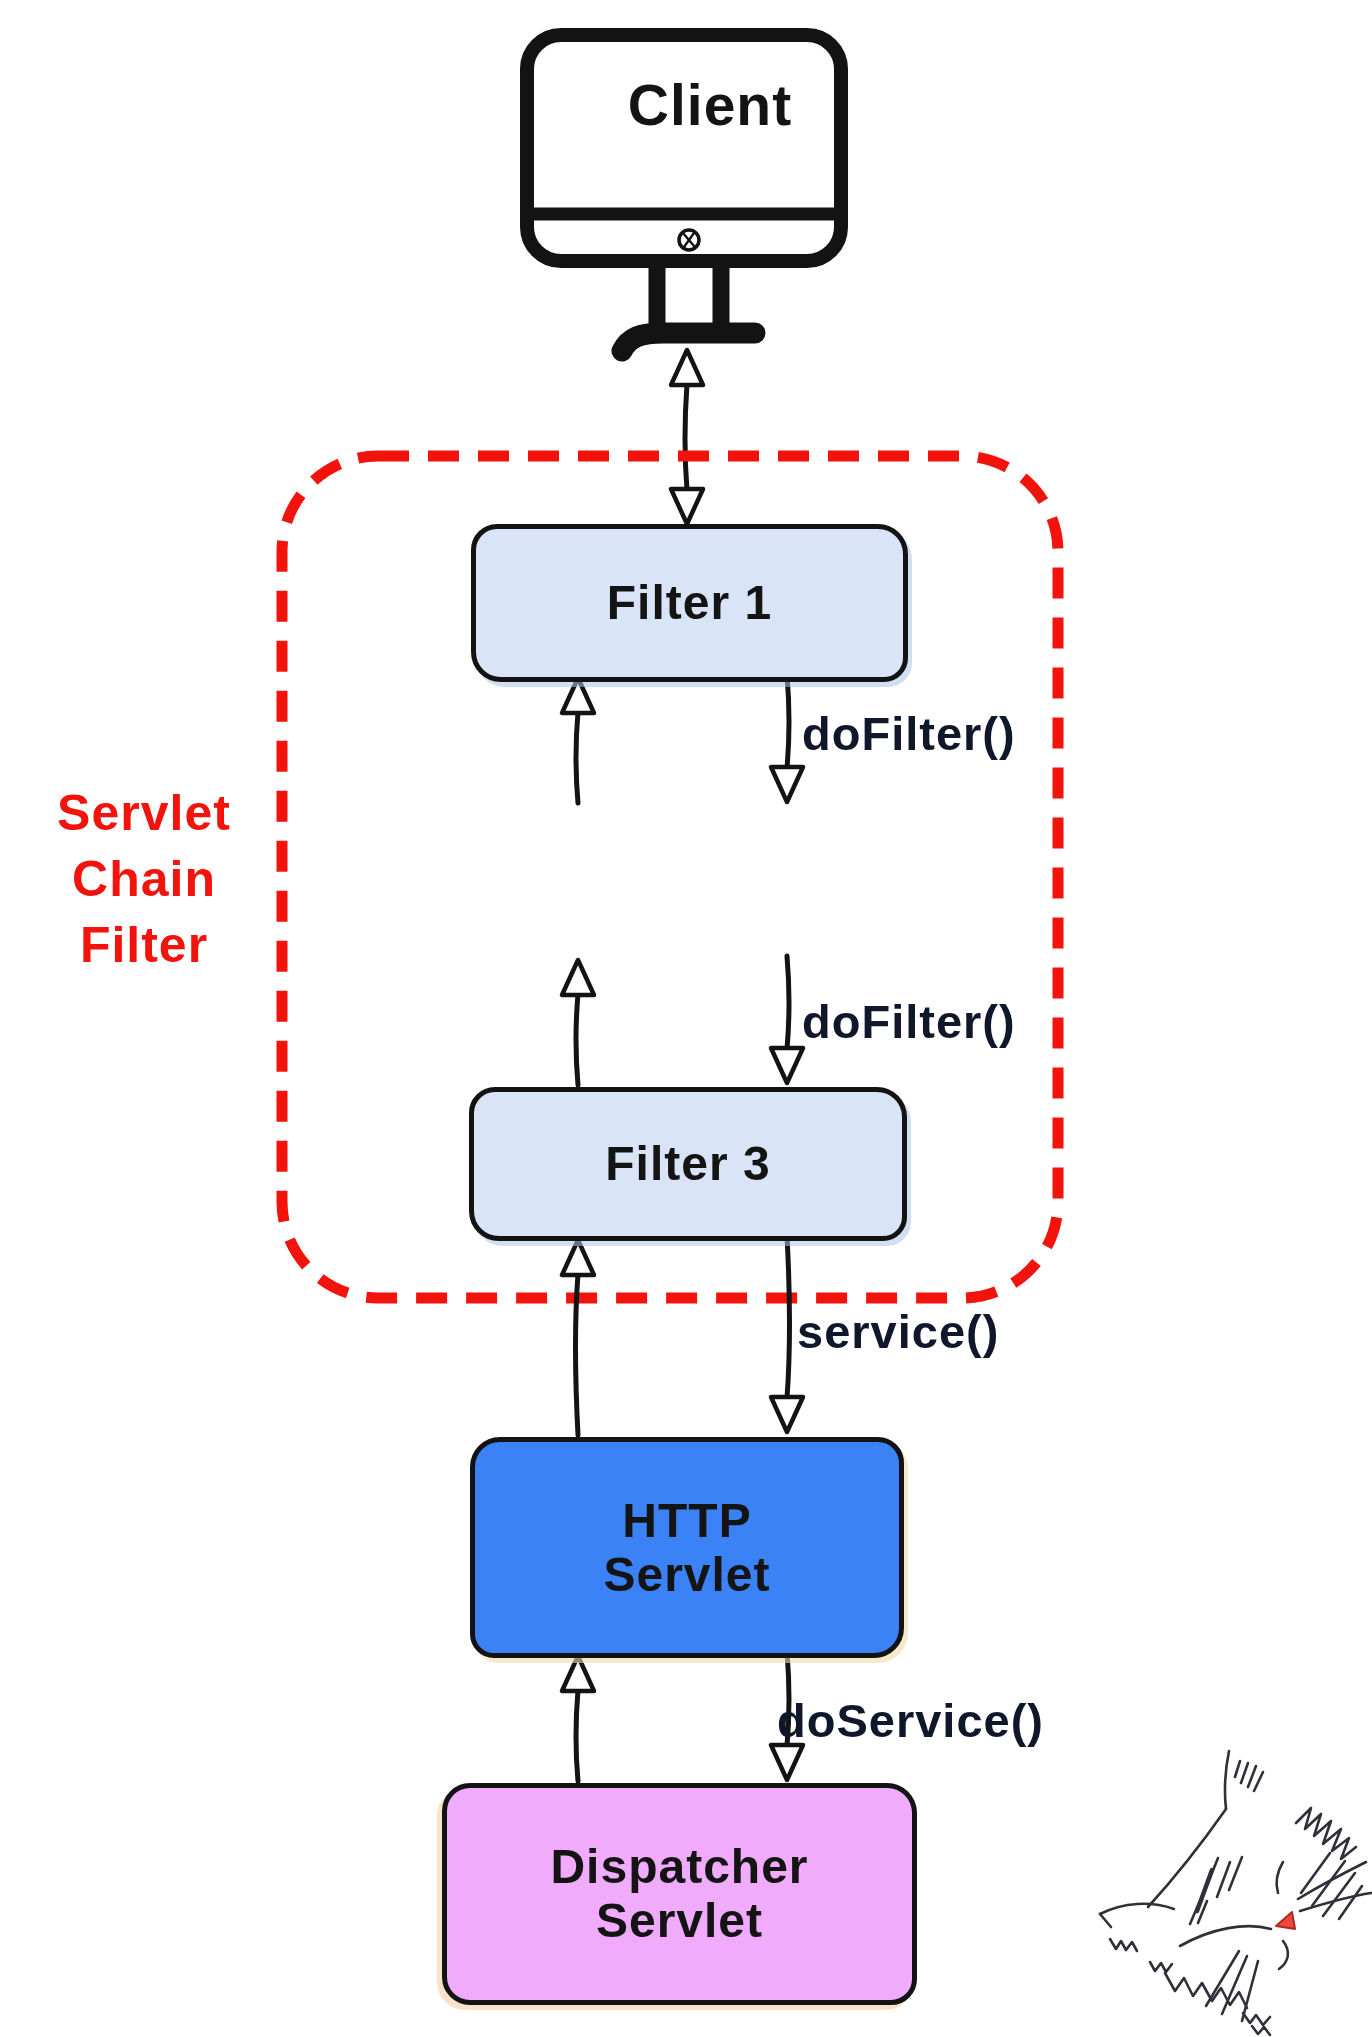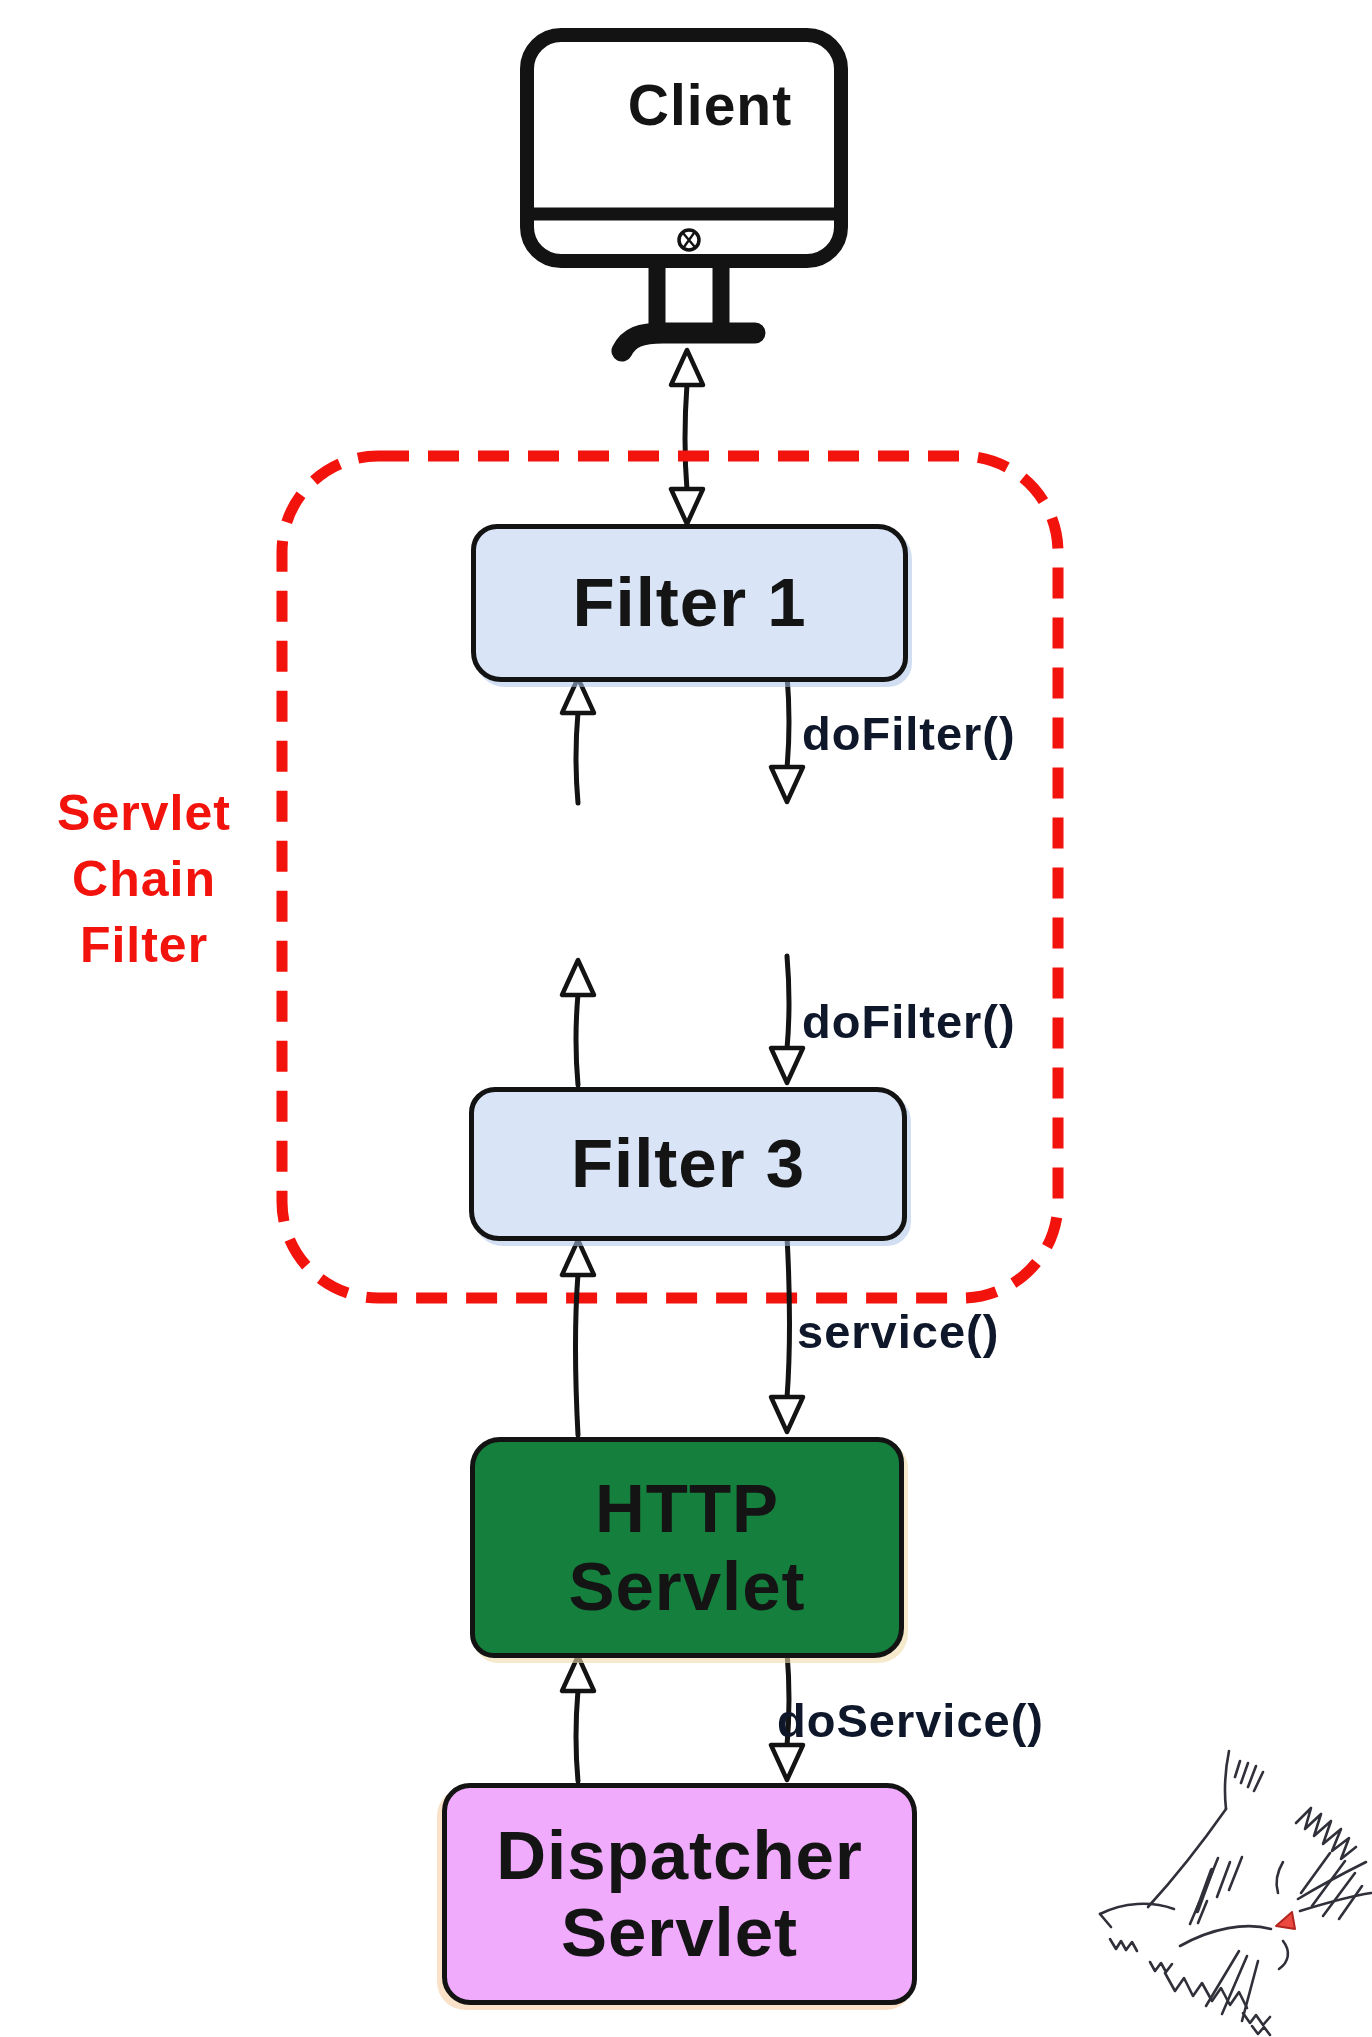--- a/index.html
+++ b/index.html
@@ -4,25 +4,25 @@
 <style>
   html,body{margin:0;padding:0;background:#ffffff;}
   .canvas{
     position:relative;width:1372px;height:2037px;background:#ffffff;overflow:hidden;
     font-family:"Liberation Sans","DejaVu Sans",sans-serif;color:#141414;
   }
   svg.strokes{position:absolute;left:0;top:0;width:1372px;height:2037px;}
   
   .box{
     position:absolute;display:flex;flex-direction:column;align-items:center;justify-content:center;
-    border:5px solid #131313;font-weight:bold;font-size:69px;letter-spacing:1px;line-height:1.12;
+    border:5px solid #131313;font-weight:bold;font-size:48px;letter-spacing:1px;line-height:1.12;
     color:#141414;text-align:center;
   }
   .box.blue{background:#d9e5f7;border-radius:26px 30px 24px 30px;box-shadow:4px 5px 0 rgba(173,197,233,.55);}
-  .box.yellow{background:#15803d;border-radius:30px 26px 30px 24px;box-shadow:4px 5px 0 rgba(238,220,170,.6);}
+  .box.yellow{background:#3b82f6;border-radius:30px 26px 30px 24px;box-shadow:4px 5px 0 rgba(238,220,170,.6);}
   .box.peach{background:#f0abfc;border-radius:28px 30px 26px 28px;box-shadow:-5px 5px 0 rgba(247,211,170,.65);}
   #filter1{left:471px;top:524px;width:427px;height:148px;}
   #filter2{left:471px;top:806px;width:427px;height:145px;}
   #filter3{left:469px;top:1087px;width:428px;height:144px;}
   #httpServlet{left:470px;top:1437px;width:424px;height:211px;}
   #dispatcherServlet{left:442px;top:1783px;width:465px;height:212px;}
   
   .client-label{
     position:absolute;left:520px;top:72px;width:380px;text-align:center;
     font-weight:bold;font-size:57px;color:#141414;letter-spacing:1px;

